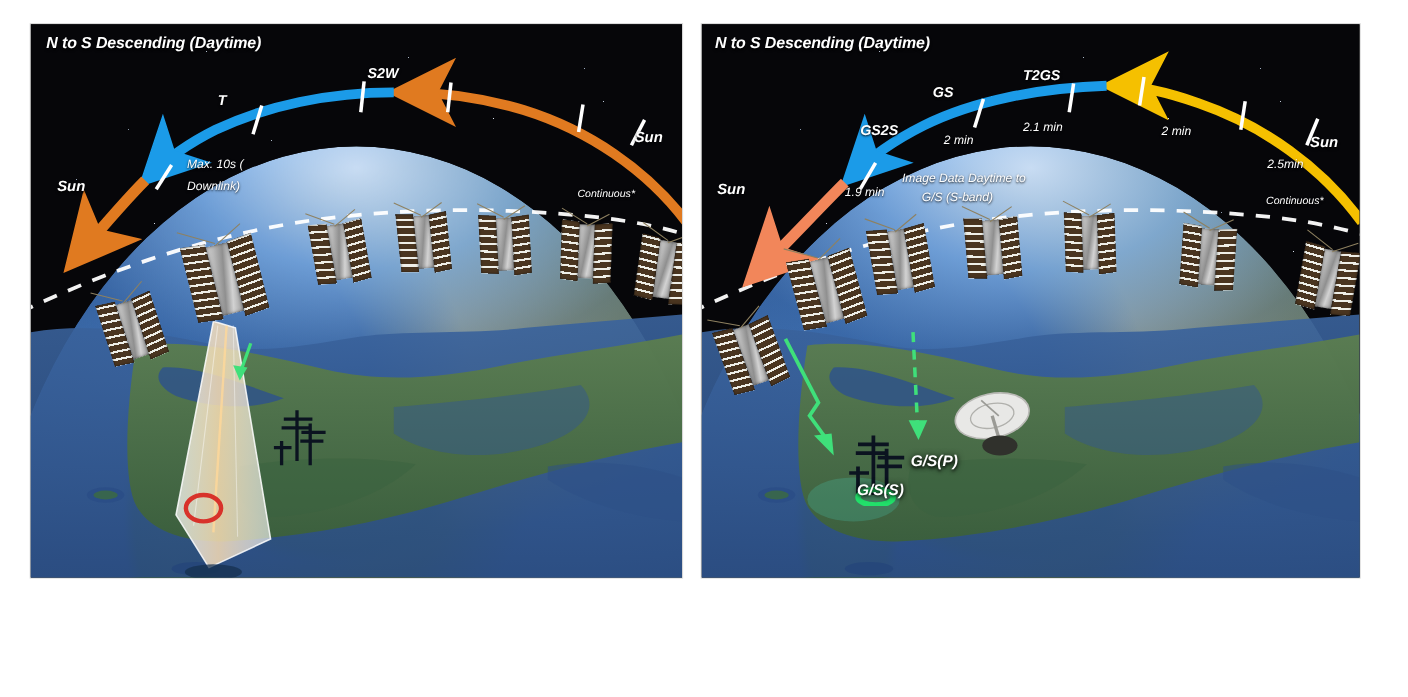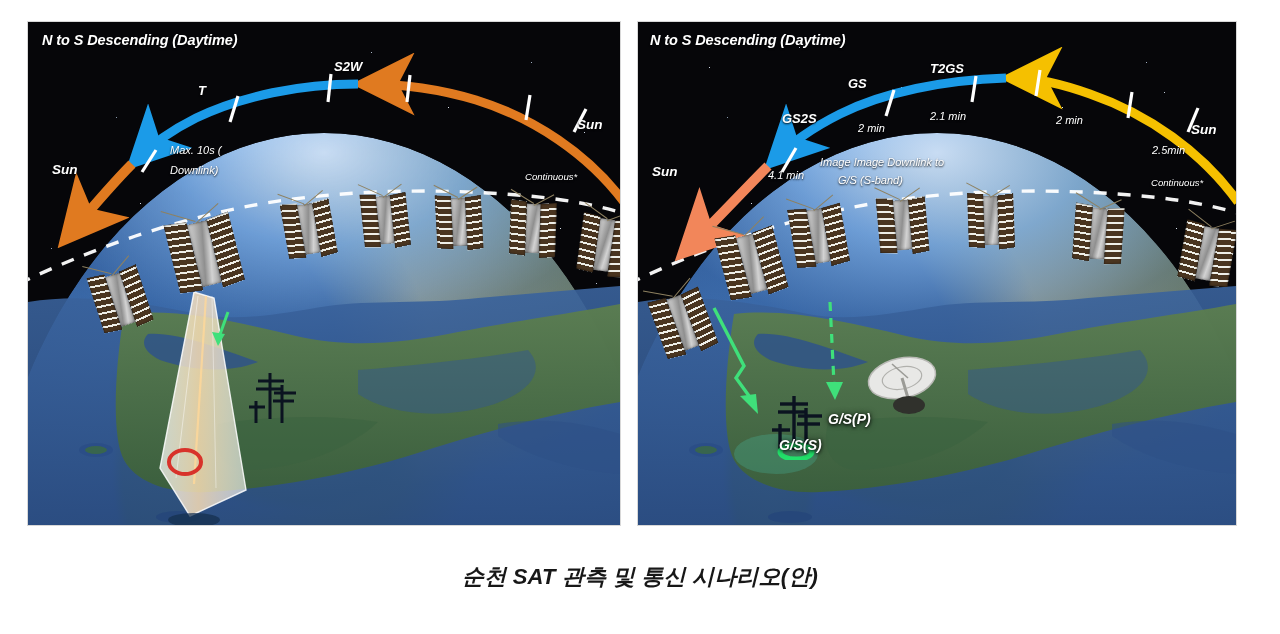--- a/index.html
+++ b/index.html
@@ -445,27 +445,26 @@
       <div class="ant" style="left:29px;top:14px;width:29px;transform:rotate(-152deg);"></div>
       <div class="ant" style="left:29px;top:16px;width:25px;transform:rotate(-28deg);"></div>
     </div>
 
     <div class="lbl title" style="left:12px;top:10px;">N to S Descending (Daytime)</div>
     <div class="lbl sun" style="left:14px;top:142px;">Sun</div>
     <div class="lbl tag" style="left:112px;top:90px;margin-left:32px;">GS2S</div>
     <div class="lbl tag" style="left:210px;top:55px;">GS</div>
     <div class="lbl tag" style="left:292px;top:40px;">T2GS</div>
     <div class="lbl sun" style="left:553px;top:100px;">Sun</div>
-    <div class="lbl note" style="left:130px;top:147px;">4.1 min</div>
+    <div class="lbl note" style="left:130px;top:147px;">1.9 min</div>
     <div class="lbl note" style="left:220px;top:100px;">2 min</div>
     <div class="lbl note" style="left:292px;top:88px;">2.1 min</div>
     <div class="lbl note" style="left:418px;top:92px;">2 min</div>
     <div class="lbl note" style="left:514px;top:122px;">2.5min</div>
-    <div class="lbl note" style="left:182px;top:134px;">Image Image Downlink to</div>
+    <div class="lbl note" style="left:182px;top:134px;">Image Data Daytime to</div>
     <div class="lbl note" style="left:200px;top:152px;">G/S (S-band)</div>
     <div class="lbl note sm" style="left:513px;top:156px;">Continuous*</div>
 
     <div class="lbl gs" style="left:141px;top:416px;">G/S(S)</div>
     <div class="lbl gs" style="left:190px;top:390px;">G/S(P)</div>
   </div>
 
-  <div class="caption">순천 SAT 관측 및 통신 시나리오(안)</div>
 </div>
 
 </body></html>

